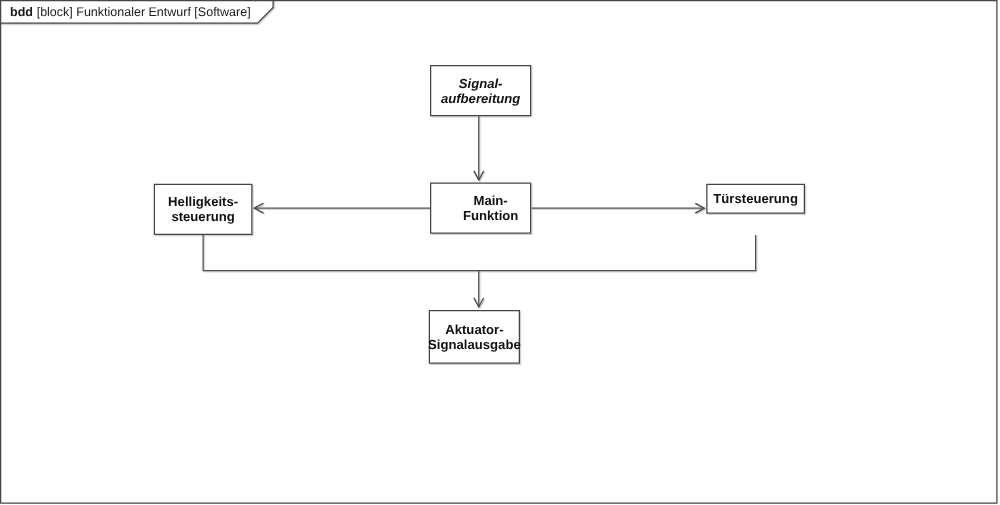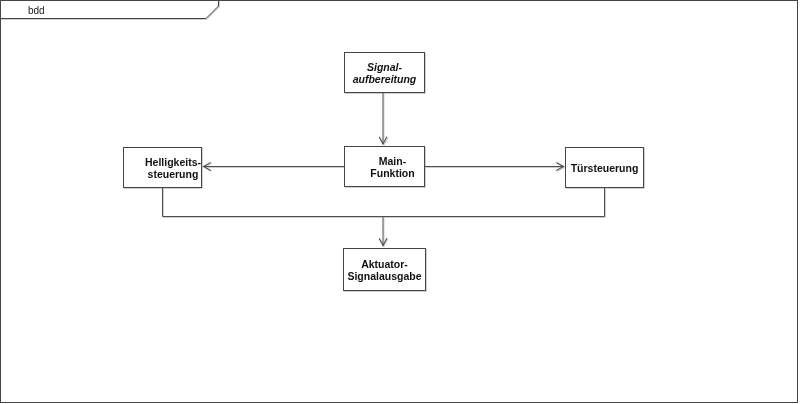--- a/index.html
+++ b/index.html
@@ -37,21 +37,21 @@
     left: 8px;
     top: 3px;
     height: 14px;
     display: flex;
     align-items: center;
     gap: 3px;
     font-size: 10px;
     color: #1a1a1a;
     white-space: nowrap;
   }
-  .frame-title .kw { font-weight: normal; margin-left: 20px; }
+  .frame-title .kw { font-weight: bold; }
   
   .node {
     position: absolute;
     background: #ffffff;
     border: 1px solid #454545;
     box-sizing: border-box;
     box-shadow: 1px 1px 0 rgba(0,0,0,0.18);
     display: flex;
     align-items: center;
     justify-content: center;
@@ -59,23 +59,23 @@
   }
   .node .label {
     font-size: 10.5px;
     font-weight: bold;
     line-height: 12px;
     color: #111111;
     white-space: pre-line;
   }
   #node-signalaufbereitung   { left: 344px; top: 52px;  width: 81px; height: 41px; font-style: italic; }
   #node-main-funktion        { left: 344px; top: 146px; width: 81px; height: 41px; padding-left: 16px; }
-  #node-helligkeitssteuerung { left: 123px; top: 147px; width: 79px; height: 41px; justify-content: flex-end; }
-  #node-tuersteuerung        { left: 565px; top: 147px; width: 79px; height: 41px; }
-  #node-aktuator             { left: 343px; top: 248px; width: 83px; height: 43px; }
+  #node-helligkeitssteuerung { left: 123px; top: 147px; width: 79px; height: 41px; }
+  #node-tuersteuerung        { left: 565px; top: 147px; width: 79px; height: 24px; }
+  #node-aktuator             { left: 343px; top: 248px; width: 73px; height: 43px; }
 </style>
 </head>
 <body>
 
 <div class="frame"></div>
 
 <svg class="connectors" width="800" height="404" viewBox="0 0 800 404">
   <defs>
     <marker id="arrow" viewBox="0 0 8 8" refX="7" refY="4" markerWidth="9" markerHeight="9" orient="auto-start-reverse">
       <path d="M0.5,0.5 L7,4 L0.5,7.5" fill="none" stroke="#4f4f4f" stroke-width="1"></path>
@@ -96,20 +96,21 @@
     <path d="M425,166.5 L563.5,166.5" marker-end="url(#arrow)"></path>
 
     <path d="M162.5,188 L162.5,216.5 L604.5,216.5 L604.5,188"></path>
 
     <path d="M383,216.5 L383,245.5" marker-end="url(#arrow)"></path>
   </g>
 </svg>
 
 <div class="frame-title">
   <span class="kw">bdd</span>
+  <span>[block] Funktionaler Entwurf [Software]</span>
 </div>
 
 <div class="node" id="node-signalaufbereitung">
   <span class="label">Signal-
 aufbereitung</span>
 </div>
 
 <div class="node" id="node-main-funktion">
   <span class="label">Main-Funktion</span>
 </div>

